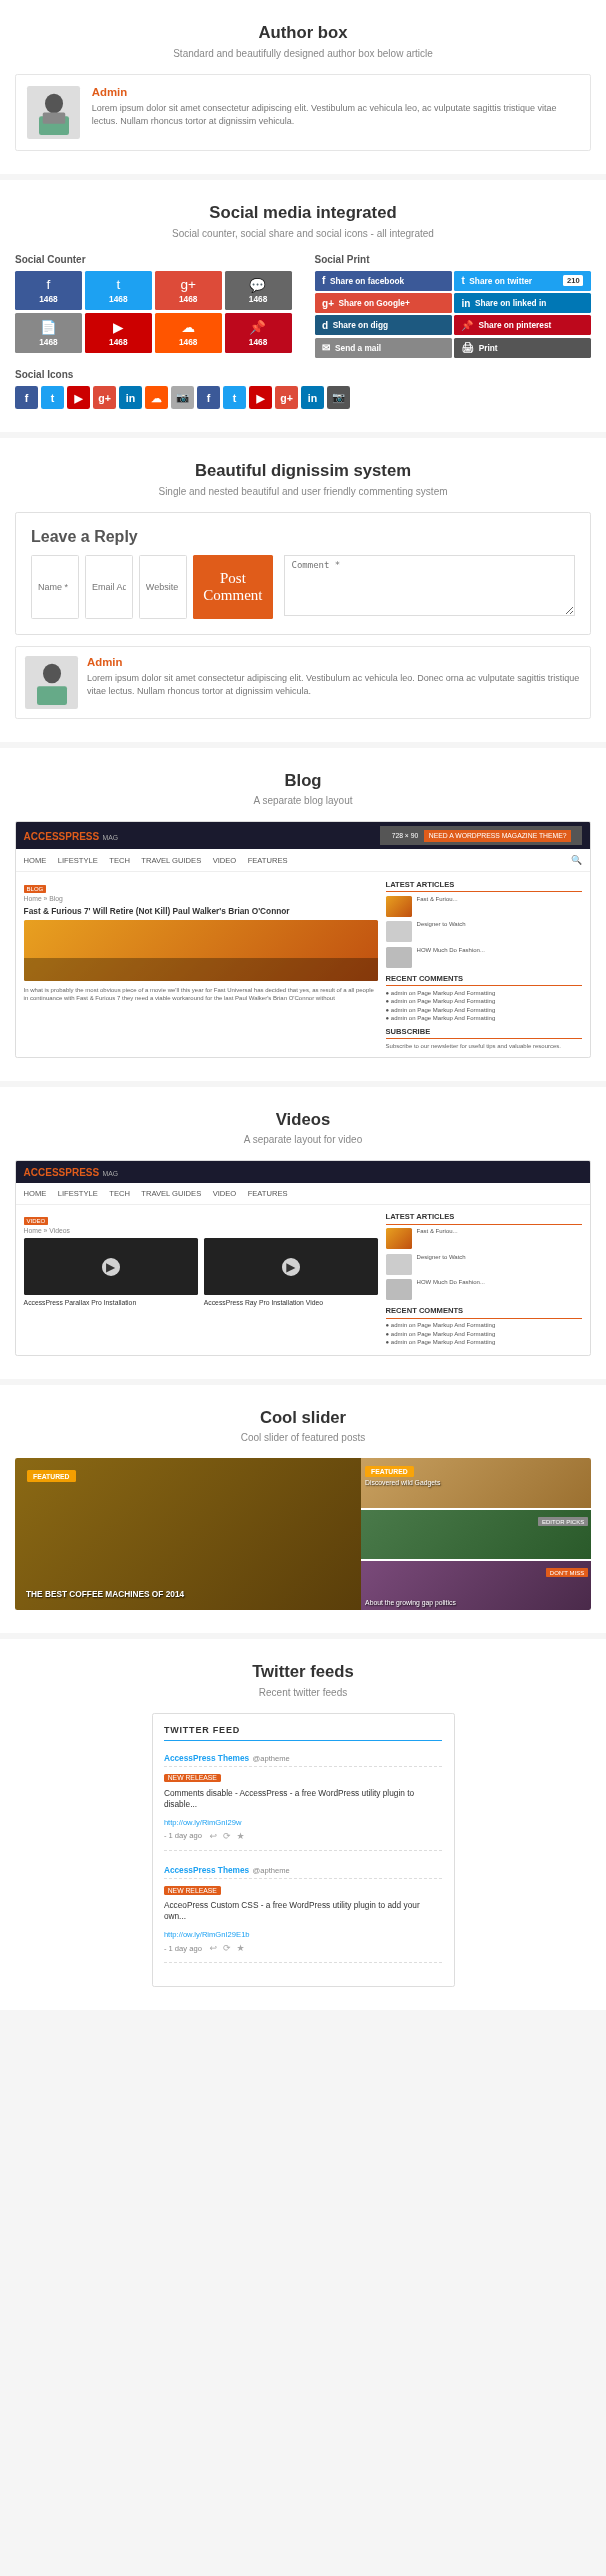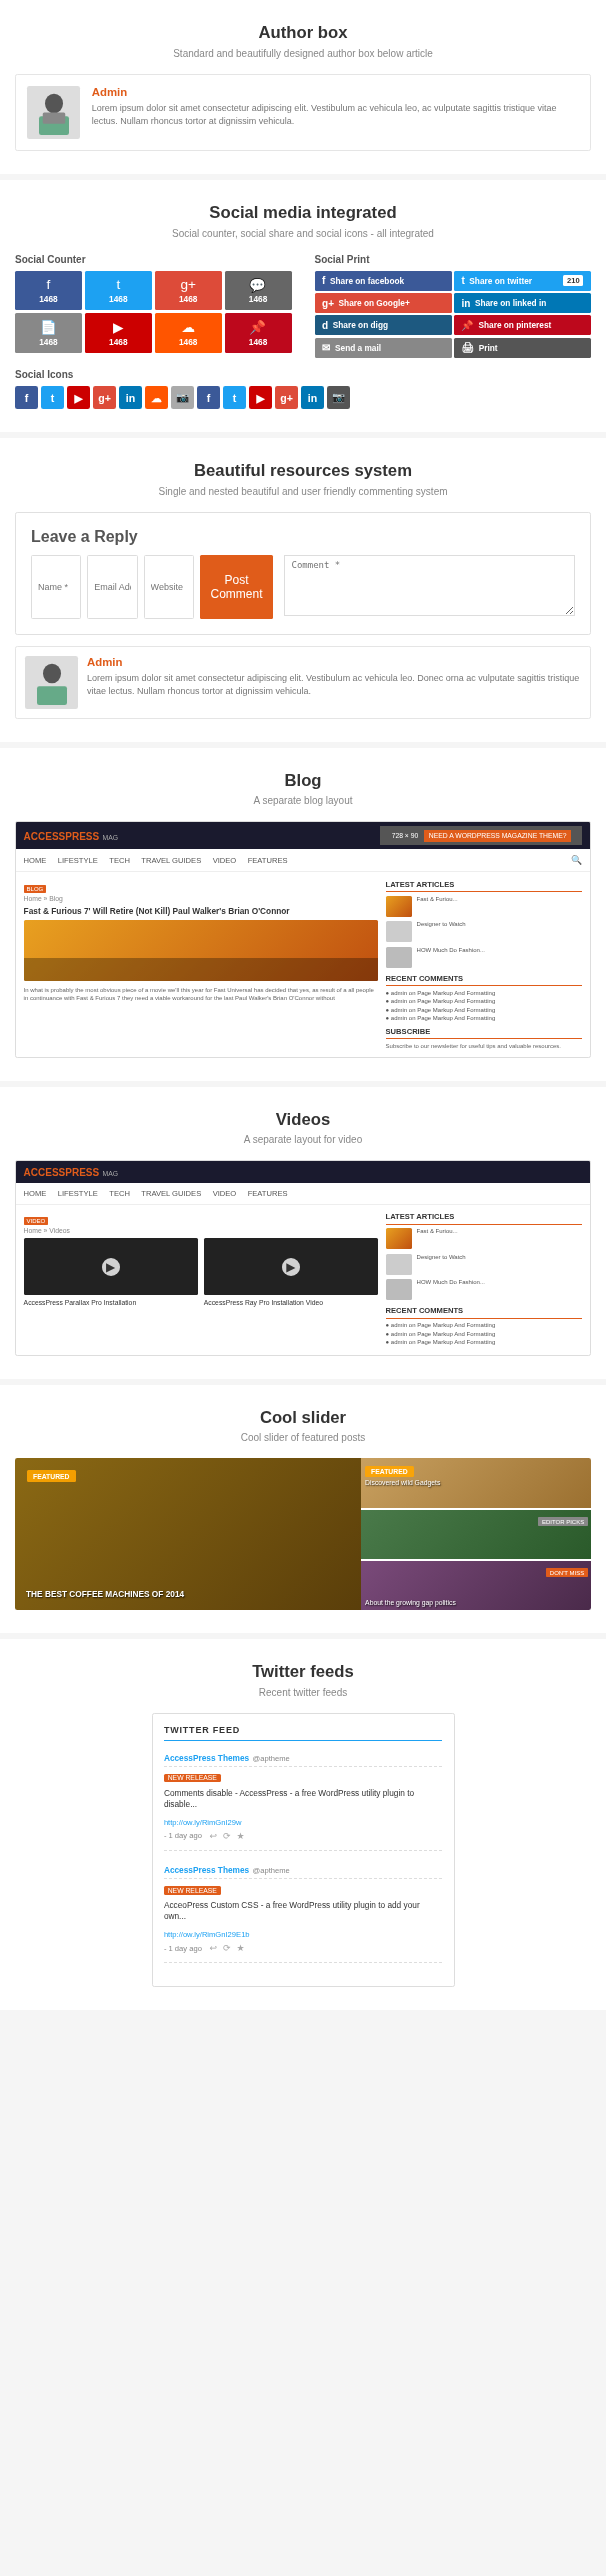--- a/index.html
+++ b/index.html
@@ -68,21 +68,21 @@
     .si-ph2 { background: #555; }
 
     
     .comment-box { border: 0.8px solid #e0e0e0; border-radius: 2.3px; padding: 15px; }
     .comment-title { font-size: 16px; font-weight: bold; margin-bottom: 9px; color: #555; }
     .comment-form { display: flex; gap: 11.4px; }
     .comment-fields { flex: 1; display: flex; gap: 6px; }
     .comment-fields input { border: 0.8px solid #ddd; padding: 4.5px 6px; font-size: 9px; border-radius: 1.5px; width: 100%; }
     .comment-textarea { flex: 1.2; }
     .comment-textarea textarea { border: 0.8px solid #ddd; padding: 4.5px 6px; font-size: 9px; border-radius: 0; width: 100%; height: 61px; resize: vertical; }
-    .post-btn { background: #e05c1a; color: #fff; border: none; padding: 5.3px 10.6px; font-size: 12px; border-radius: 1.5px; cursor: pointer; margin-top: 0; }
+    .post-btn { background: #e05c1a; color: #fff; border: none; padding: 5.3px 10.6px; font-size: 15px; border-radius: 1.5px; cursor: pointer; margin-top: 0; font-family: Liberation Serif, serif; }
     .comment-author-box { display: flex; align-items: flex-start; gap: 9px; border: 0.8px solid #e5e5e5; padding: 9px; border-radius: 2.3px; margin-top: 11.4px; }
 
     
     .demo-frame { border: 0.8px solid #ddd; border-radius: 2.3px; overflow: hidden; background: #fff; }
     .demo-header { background: #1a1a2e; padding: 3.8px 7.6px; display: flex; align-items: center; justify-content: space-between; }
     .demo-ad { background: #555; color: #fff; font-size: 6.8px; padding: 6px 15px; text-align: center; }
     .demo-nav { background: #fff; display: flex; gap: 11.4px; padding: 6px 7.6px; border-bottom: 0.8px solid #eee; font-size: 7.6px; color: #555; align-items: center; }
     .demo-content { display: flex; gap: 7.6px; padding: 7.6px; }
     .demo-main { flex: 1.8; }
     .demo-sidebar { flex: 1; }
@@ -245,21 +245,21 @@
     <div class="si si-fb2">f</div>
     <div class="si si-tw2">t</div>
     <div class="si si-yt2">▶</div>
     <div class="si si-gp2">g+</div>
     <div class="si si-li2">in</div>
     <div class="si si-ph2">📷</div>
   </div>
 </div>
 
 <div class="section">
-  <h2 class="section-title">Beautiful resources system</h2>
+  <h2 class="section-title">Beautiful dignissim system</h2>
   <p class="section-subtitle">Single and nested beautiful and user friendly commenting system</p>
 
   <div class="comment-box">
     <div class="comment-title">Leave a Reply</div>
     <div class="comment-form">
       <div class="comment-fields">
         <input type="text" placeholder="Name *" style="">
         <input type="email" placeholder="Email Address *" style="">
         <input type="text" placeholder="Website" style="">
         <button class="post-btn">Post Comment</button>

